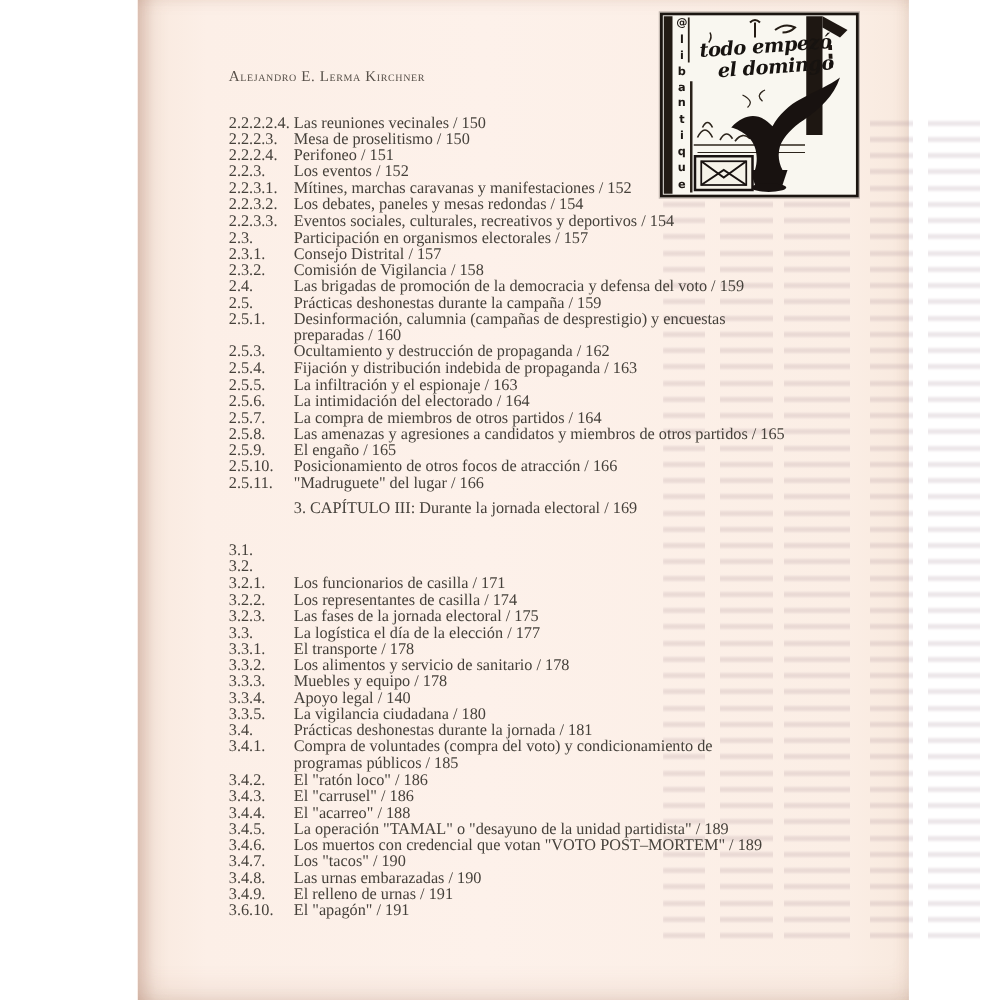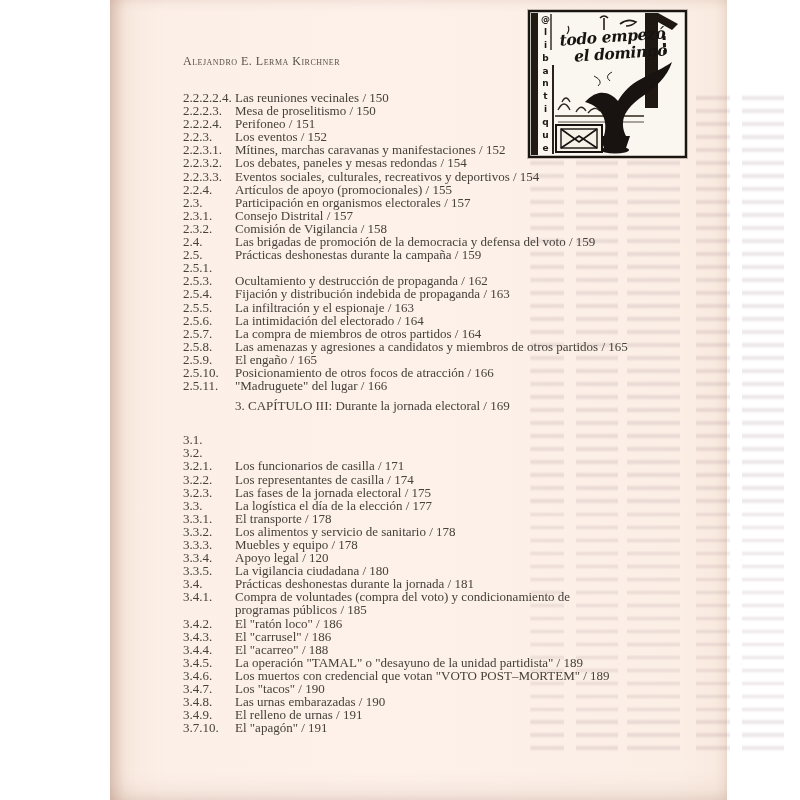--- a/index.html
+++ b/index.html
@@ -85,24 +85,20 @@
   <div class="toc-row">
     <span class="toc-num">2.2.3.2.</span>
     <span class="toc-title">Los debates, paneles y mesas redondas / 154</span>
   </div>
 
   <div class="toc-row">
     <span class="toc-num">2.2.3.3.</span>
     <span class="toc-title">Eventos sociales, culturales, recreativos y deportivos / 154</span>
   </div>
 
-  <div class="toc-row">
-    <span class="toc-num">2.2.4.</span>
-    <span class="toc-title">Artículos de apoyo (promocionales) / 155</span>
-  </div>
 
   <div class="toc-row">
     <span class="toc-num">2.3.</span>
     <span class="toc-title">Participación en organismos electorales / 157</span>
   </div>
 
   <div class="toc-row">
     <span class="toc-num">2.3.1.</span>
     <span class="toc-title">Consejo Distrital / 157</span>
   </div>
@@ -117,20 +113,22 @@
     <span class="toc-title">Las brigadas de promoción de la democracia y defensa del voto / 159</span>
   </div>
 
   <div class="toc-row">
     <span class="toc-num">2.5.</span>
     <span class="toc-title">Prácticas deshonestas durante la campaña / 159</span>
   </div>
 
   <div class="toc-row">
     <span class="toc-num">2.5.1.</span>
+    <span class="toc-title">Desinformación, calumnia (campañas de desprestigio) y encuestas
+preparadas / 160</span>
   </div>
 
 
   <div class="toc-row">
     <span class="toc-num">2.5.3.</span>
     <span class="toc-title">Ocultamiento y destrucción de propaganda / 162</span>
   </div>
 
   <div class="toc-row">
     <span class="toc-num">2.5.4.</span>
@@ -215,21 +213,21 @@
     <span class="toc-title">Los alimentos y servicio de sanitario / 178</span>
   </div>
 
   <div class="toc-row">
     <span class="toc-num">3.3.3.</span>
     <span class="toc-title">Muebles y equipo / 178</span>
   </div>
 
   <div class="toc-row">
     <span class="toc-num">3.3.4.</span>
-    <span class="toc-title">Apoyo legal / 120</span>
+    <span class="toc-title">Apoyo legal / 140</span>
   </div>
 
   <div class="toc-row">
     <span class="toc-num">3.3.5.</span>
     <span class="toc-title">La vigilancia ciudadana / 180</span>
   </div>
 
   <div class="toc-row">
     <span class="toc-num">3.4.</span>
     <span class="toc-title">Prácticas deshonestas durante la jornada / 181</span>
@@ -275,21 +273,21 @@
     <span class="toc-num">3.4.8.</span>
     <span class="toc-title">Las urnas embarazadas / 190</span>
   </div>
 
   <div class="toc-row">
     <span class="toc-num">3.4.9.</span>
     <span class="toc-title">El relleno de urnas / 191</span>
   </div>
 
   <div class="toc-row">
-    <span class="toc-num">3.7.10.</span>
+    <span class="toc-num">3.6.10.</span>
     <span class="toc-title">El "apagón" / 191</span>
   </div>
 </div>
   </div>
 
   <div class="stamp">
     <svg width="159" height="148" viewBox="0 0 159 148">
 
       <rect x="1" y="1" width="157" height="146" fill="none" stroke="#1b1510" stroke-width="2.5"></rect>
 

